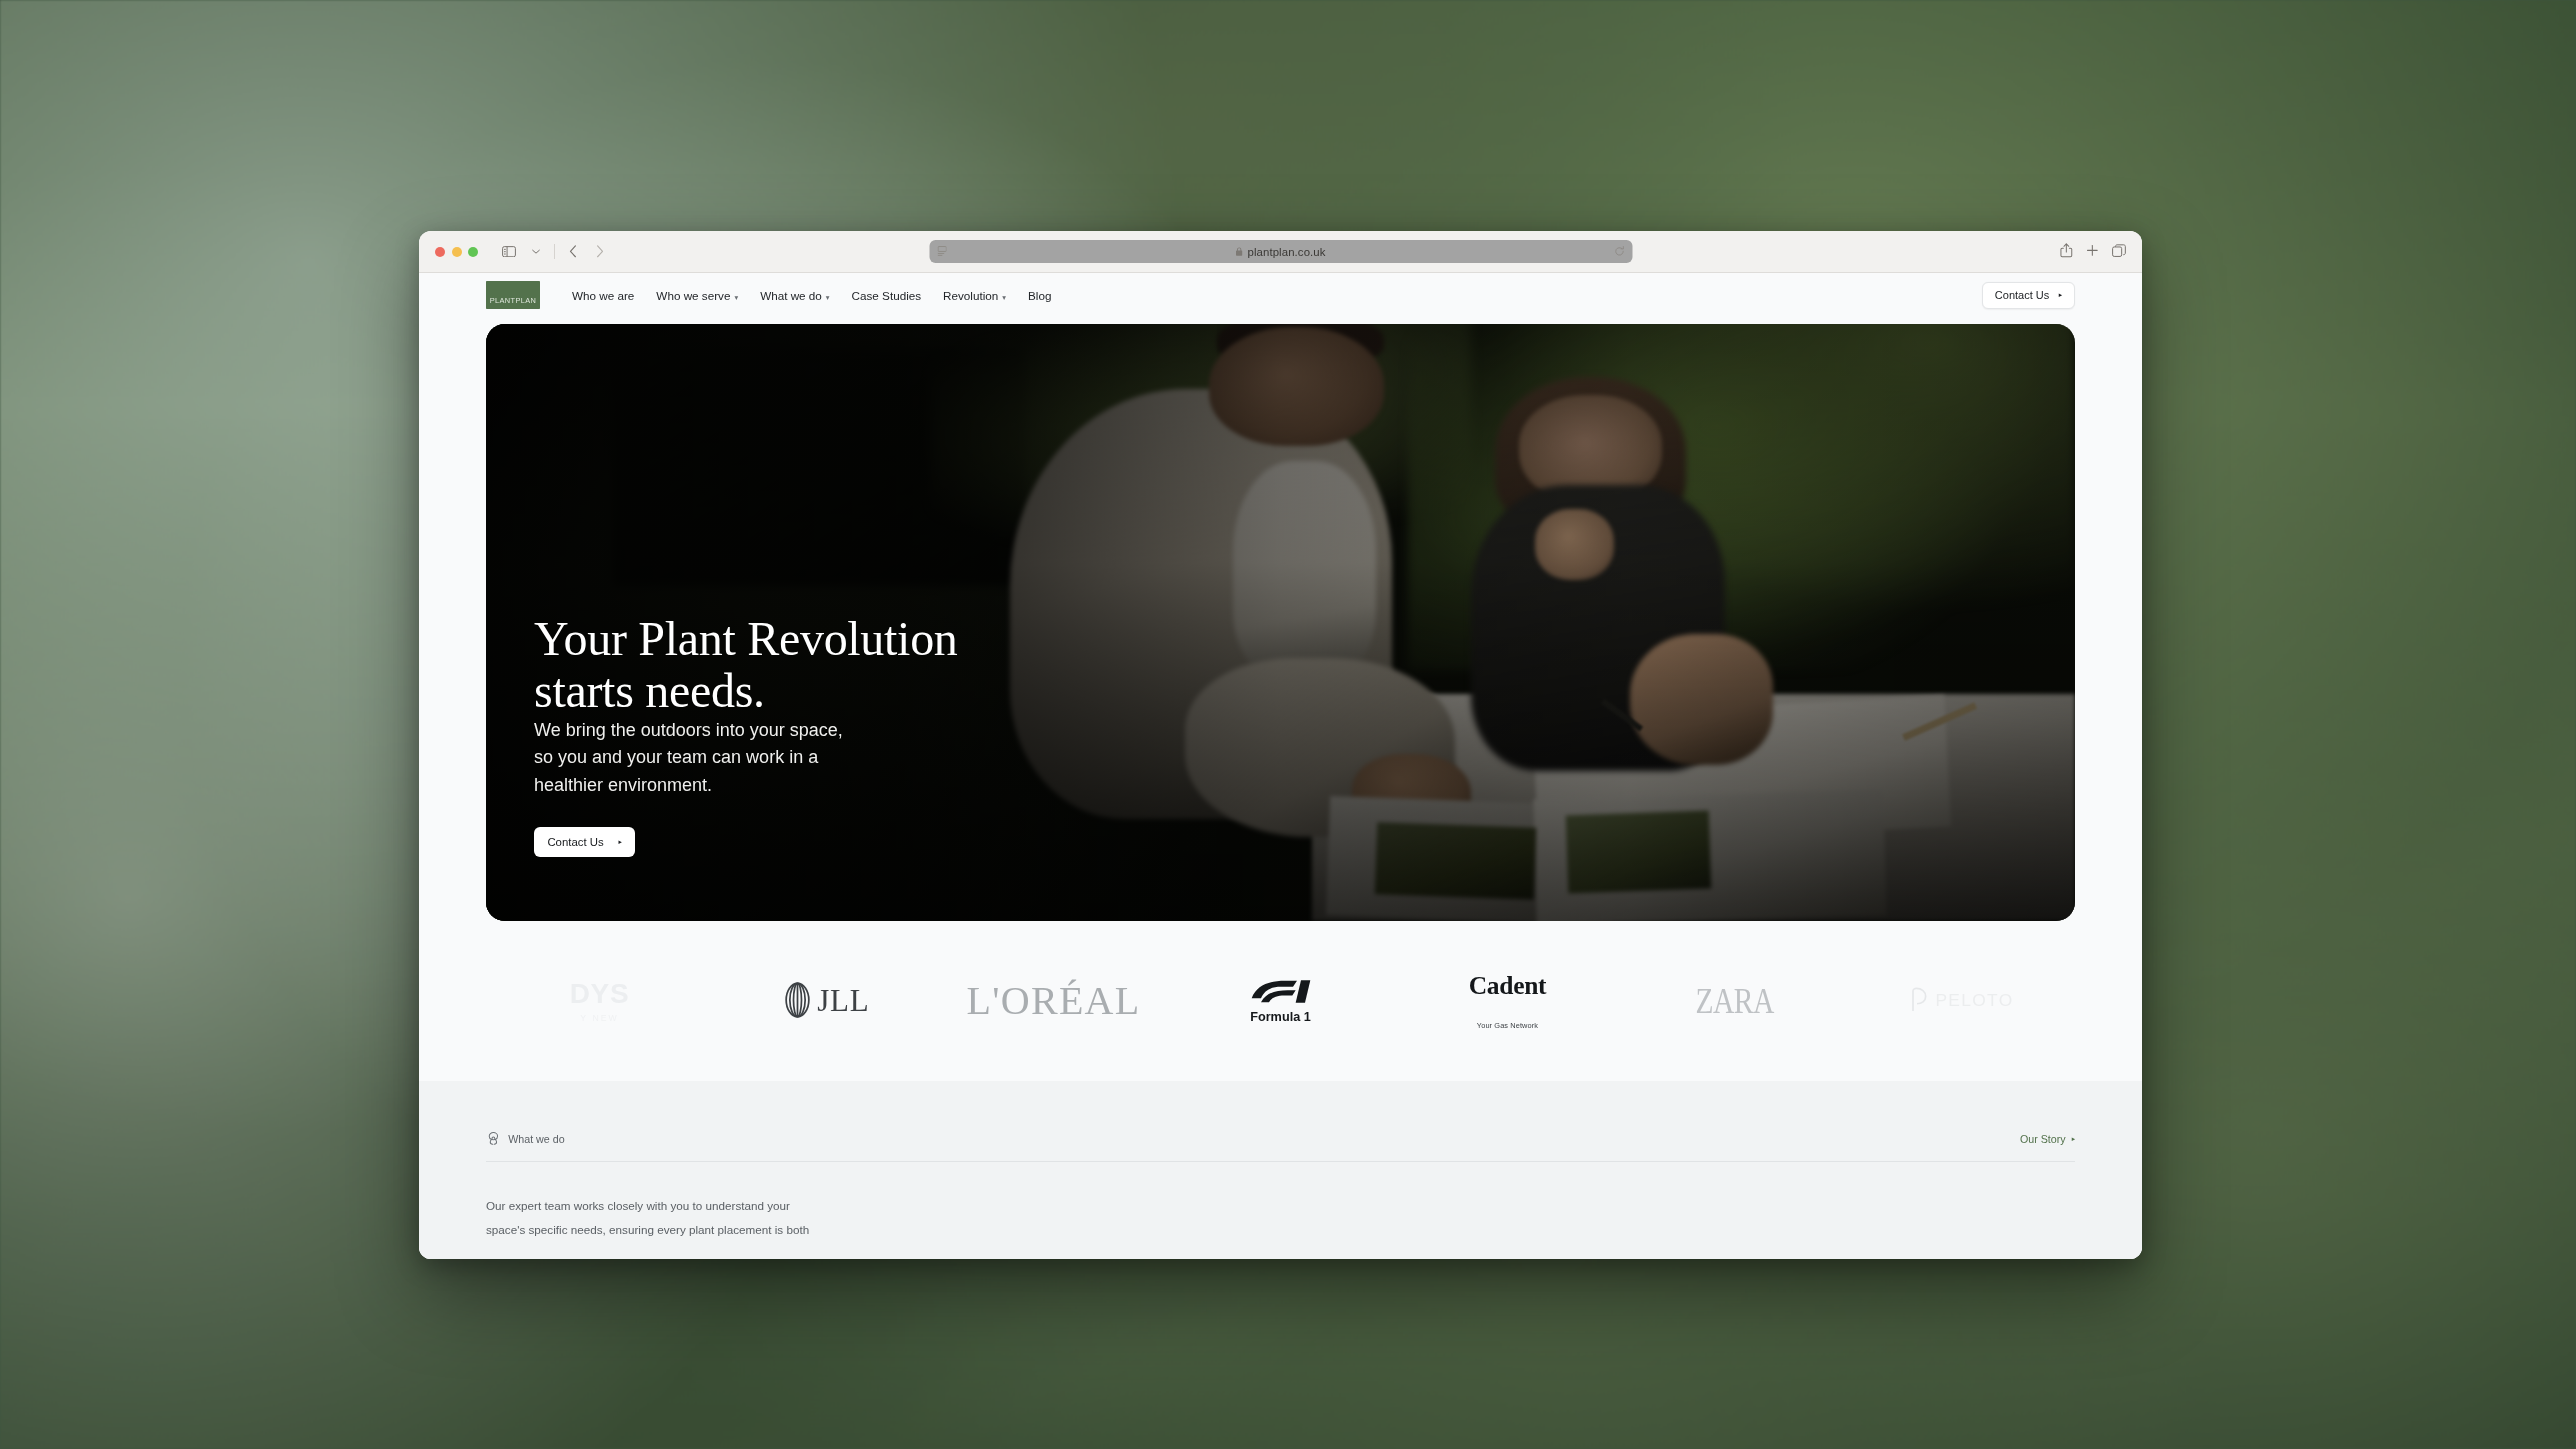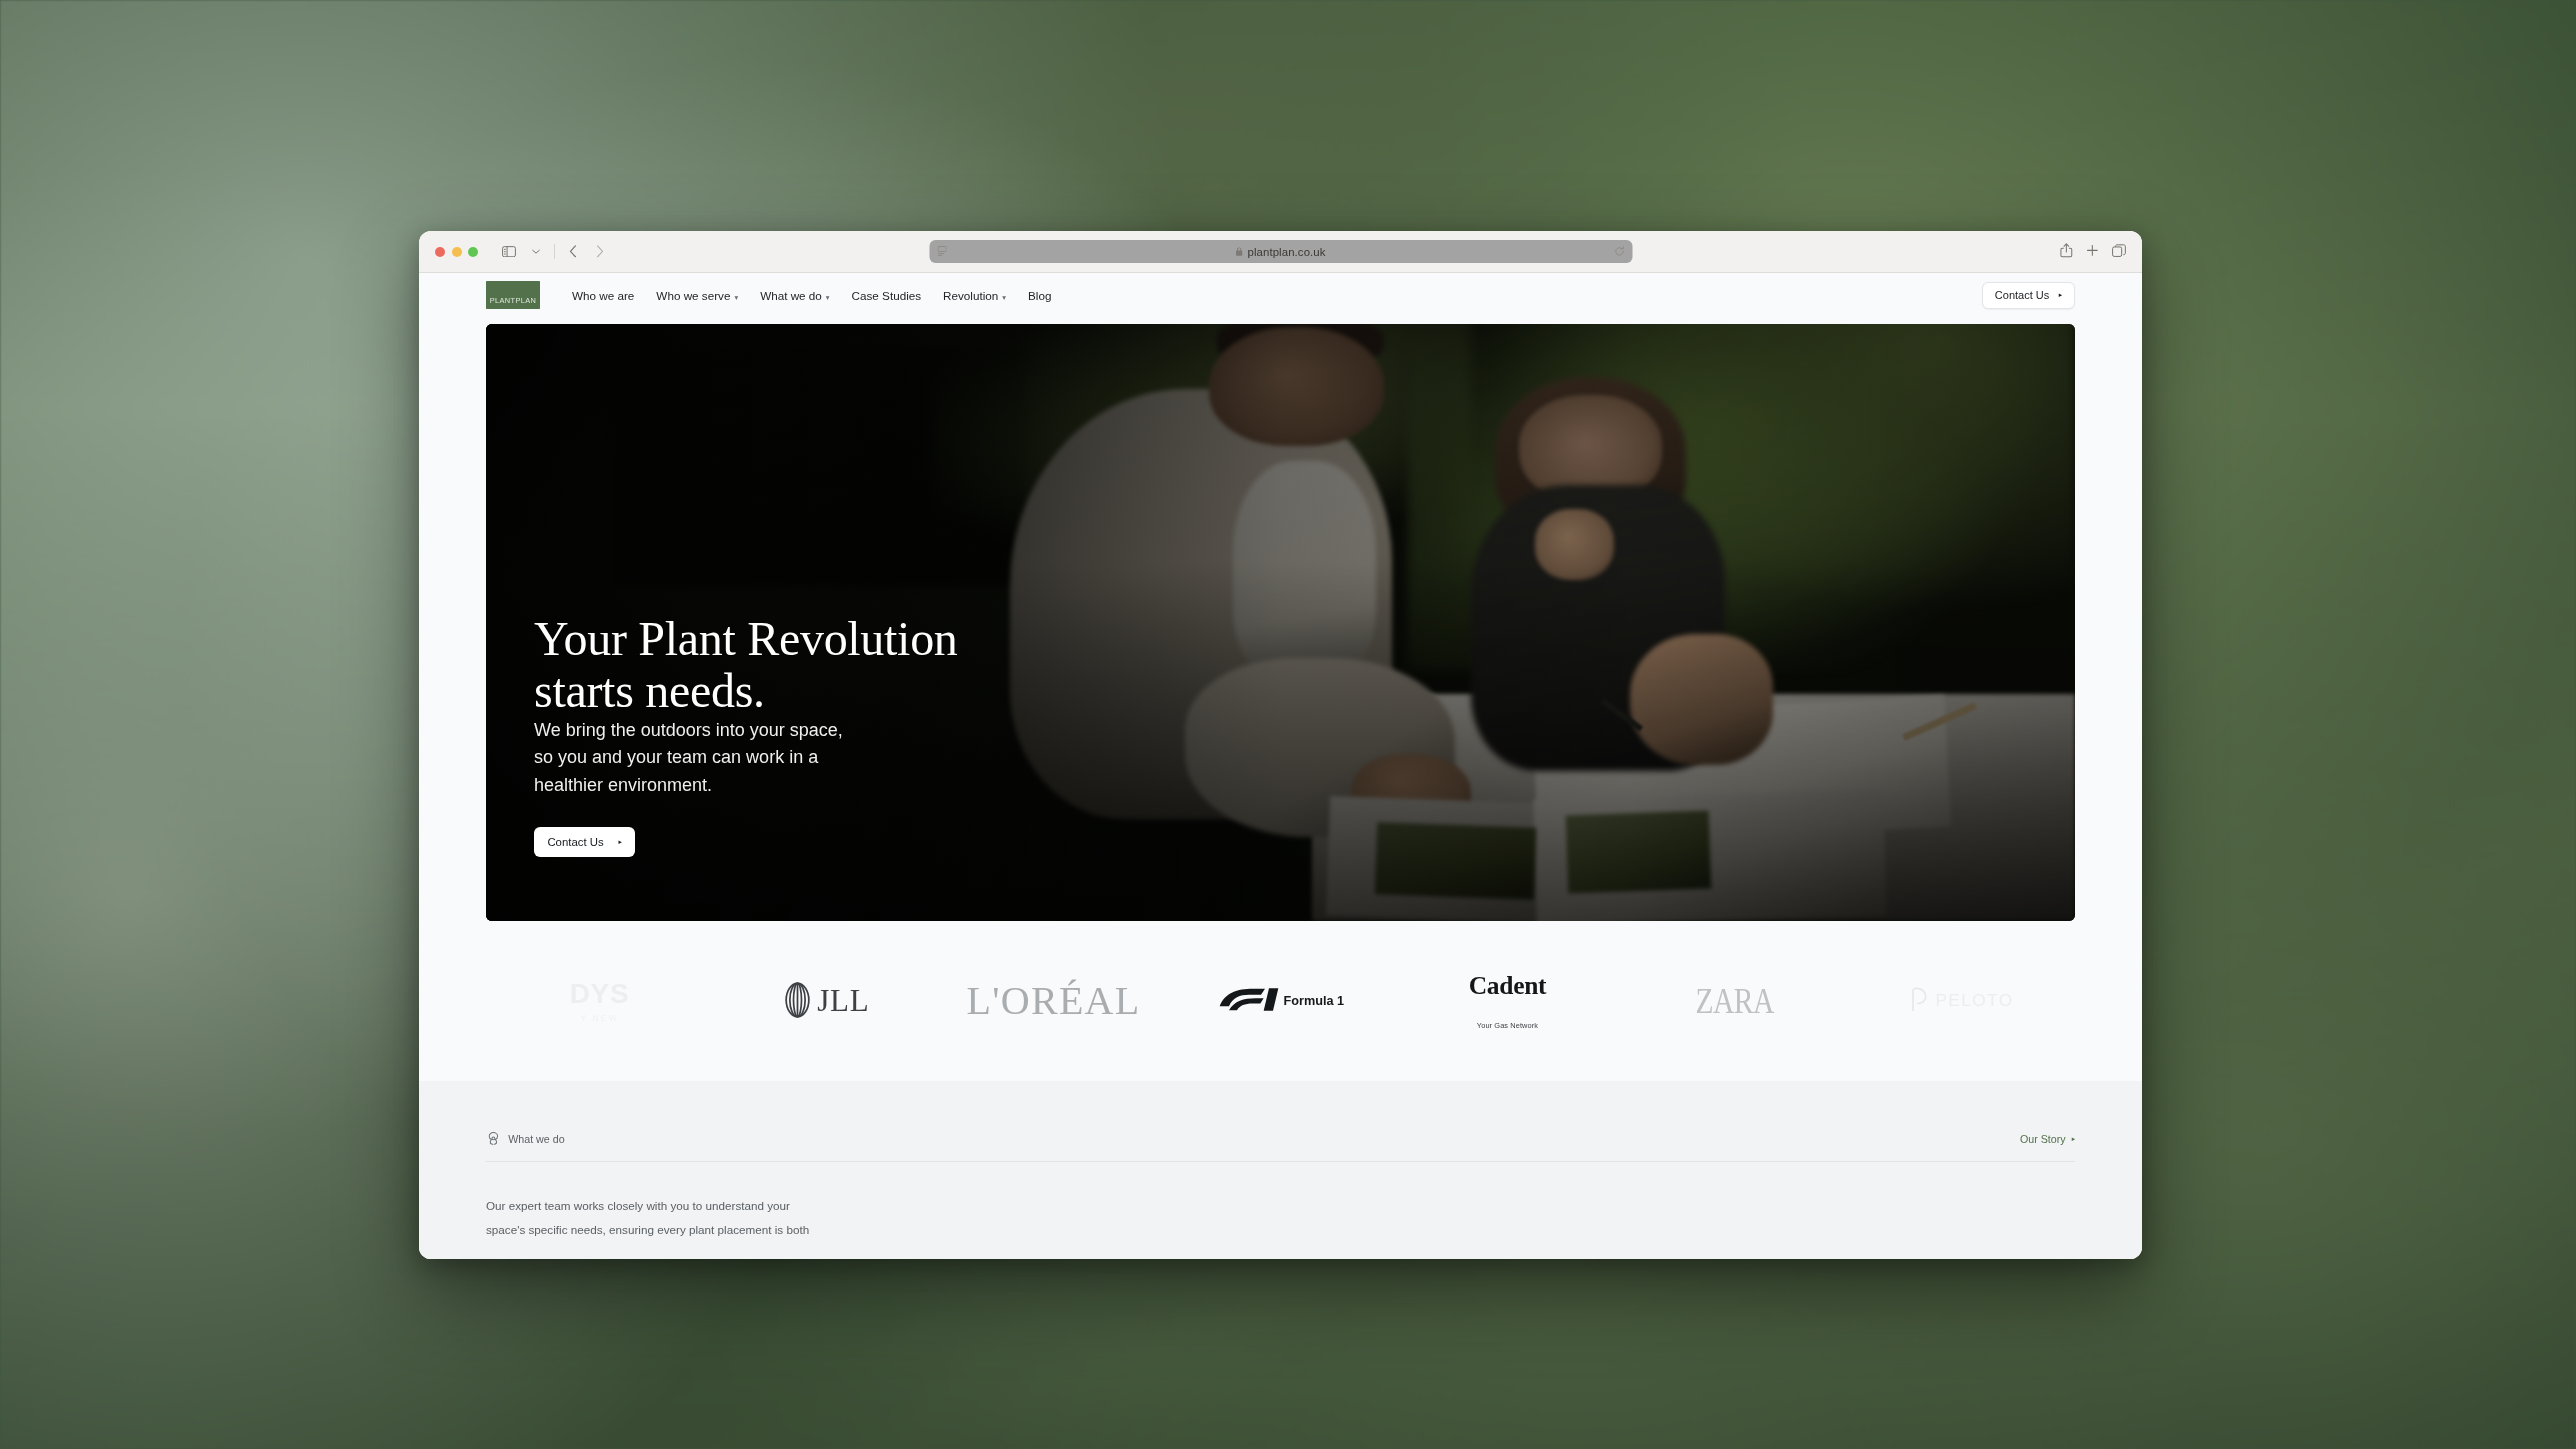--- a/index.html
+++ b/index.html
@@ -127,21 +127,21 @@
     box-shadow:0 0.7px 1.3px rgba(0,0,0,0.05);
     white-space:nowrap;
   }
   .tri { font-size:6.7px; color:#1b1e21; }
 
   
   .hero-wrap { padding:6.7px 67px 0; }
   .hero {
     position:relative;
     height:597px;
-    border-radius:6px;
+    border-radius:19px;
     overflow:hidden;
     background:#0d1009;
   }
   .hero-photo { position:absolute; inset:0; }
 
   
   .hp-room {
     position:absolute; left:0; top:0; width:46%; height:100%;
     background:
       radial-gradient(ellipse at 30% 30%, rgba(58,66,40,0.55) 0%, rgba(20,24,14,0) 60%),
@@ -323,21 +323,21 @@
     display:flex; align-items:center; justify-content:center;
     height:100%;
   }
   .lg-text { font-family:"Liberation Serif", serif; color:#b9bcbf; }
   .lg-loreal { font-size:40px; letter-spacing:1.3px; color:#a9adb0; }
   .lg-zara { font-size:36px; letter-spacing:-0.7px; color:#bfc2c5; font-stretch:condensed; transform:scaleX(0.82); }
   .lg-dys { font-size:28px; font-family:"Liberation Sans", sans-serif; font-weight:700; color:#eceef0; letter-spacing:0.7px; }
   .lg-dys-sub { font-size:8.7px; color:#f0f1f3; letter-spacing:2px; text-align:center; }
   .lg-jll { display:flex; align-items:center; gap:6.7px; }
   .lg-jll-text { font-family:"Liberation Serif", serif; font-size:31px; color:#3d4145; letter-spacing:0.7px; }
-  .lg-f1 { display:flex; flex-direction:row; align-items:center; gap:2.7px; }
+  .lg-f1 { display:flex; flex-direction:column; align-items:center; gap:2.7px; }
   .lg-f1-word { font-family:"Liberation Sans", sans-serif; font-size:12.7px; font-weight:700; color:#16191c; letter-spacing:0px; }
   .lg-cadent { display:flex; flex-direction:column; align-items:center; gap:20px; }
   .lg-cadent-name { font-family:"Liberation Serif", serif; font-weight:700; font-size:25.5px; color:#14171a; letter-spacing:-0.3px; }
   .lg-cadent-sub { font-size:7.4px; color:#3f4347; letter-spacing:0.1px; }
   .lg-peloton { display:flex; align-items:center; gap:6px; opacity:0.5; }
   .lg-peloton-text { font-family:"Liberation Sans", sans-serif; font-size:17.4px; color:#dfe1e3; letter-spacing:1.3px; }
 
   
   .section {
     background:#f1f3f4;

